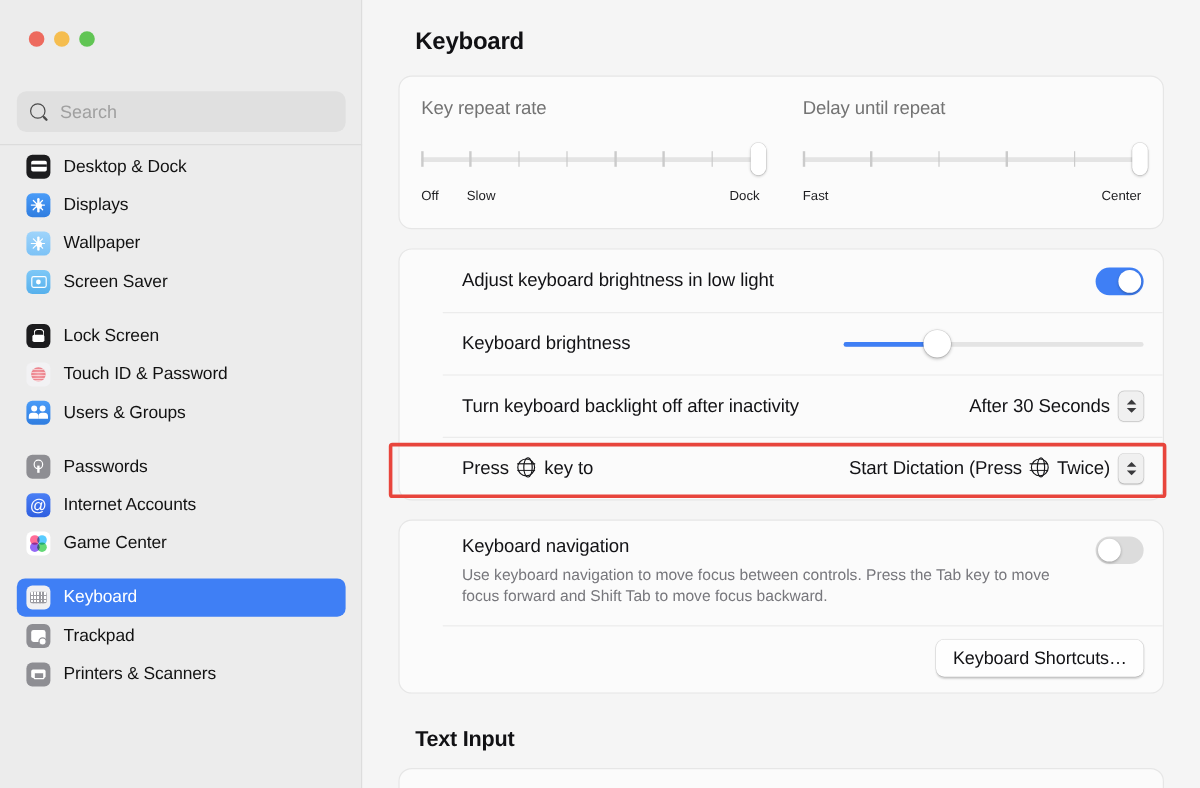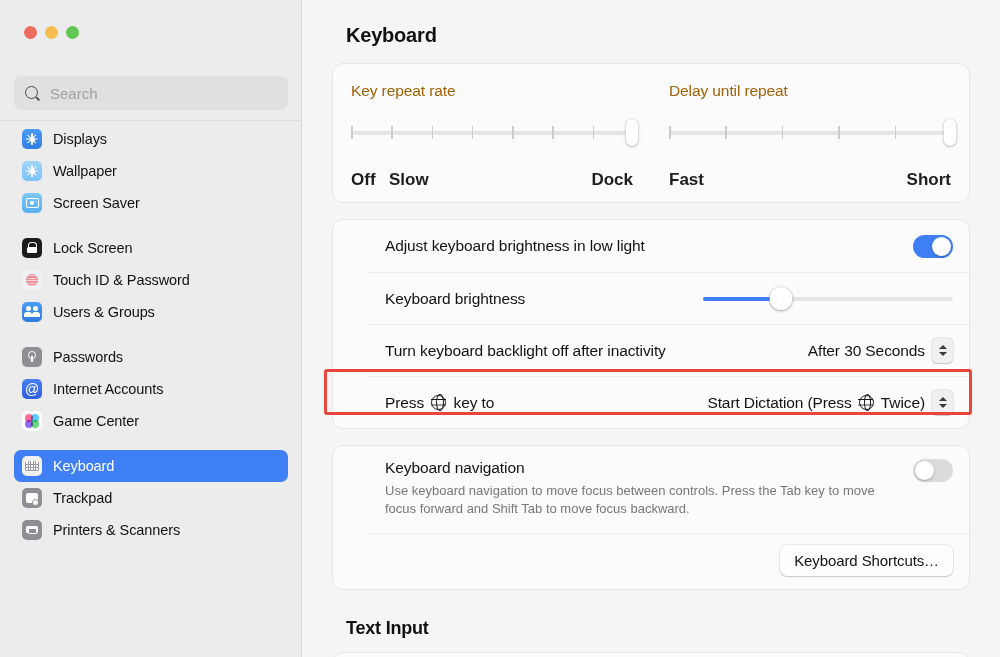--- a/index.html
+++ b/index.html
@@ -286,43 +286,43 @@
     font-size: 15.5px;
     color: #131316;
     letter-spacing: -0.1px;
   }
   .row .spacer { flex: 1; }
 
   
   #sliders-card { display: flex; padding: 18px 0 14px 0; }
   .slider-block { flex: 1; padding: 0 18px; }
   .slider-title {
-    font-size: 15.5px; color: #a16207; margin-bottom: 20px;
+    font-size: 15.5px; color: #737373; margin-bottom: 20px;
     letter-spacing: -0.1px;
   }
   .tick-slider { position: relative; height: 26px; }
   .tick-track {
     position: absolute; top: 11px; left: 0; right: 0;
     height: 3.5px; background: #e4e4e4; border-radius: 2px;
   }
   .tick {
     position: absolute; top: 6px; width: 1.5px; height: 13px;
     background: #cbcbcb;
   }
   .tick-thumb {
     position: absolute; top: -1px;
     width: 13px; height: 27px;
     background: #ffffff;
     border-radius: 7px;
     box-shadow: 0 0 0 .5px rgba(0,0,0,.13), 0 1px 2.5px rgba(0,0,0,.23);
     transform: translateX(-50%);
   }
   .slider-legend {
-    position: relative; height: 18px; margin-top: 24px;
-    font-size: 17px; color: #1d1d20; font-weight: bold;
+    position: relative; height: 18px; margin-top: 12px;
+    font-size: 11px; color: #1d1d20;
   }
   .slider-legend span { position: absolute; top: 0; white-space: nowrap; }
 
   
   .toggle {
     width: 40px; height: 23px; border-radius: 12px;
     position: relative; flex: 0 0 40px;
   }
   .toggle .knob {
     position: absolute; top: 2px; width: 19px; height: 19px;
@@ -461,20 +461,24 @@
 
     <div id="search-wrap">
       <span class="mag"></span>
       <input id="search-input" type="text" placeholder="Search" style="">
     </div>
 
     <div id="sidebar-divider"></div>
 
     <div id="sidebar-list">
 
+      <div class="nav-item">
+        <span class="ic ic-desktop"></span>
+        <span class="lbl">Desktop &amp; Dock</span>
+      </div>
       <div class="nav-item">
         <span class="ic ic-displays">
           <span class="sun">
               <i></i>
               <i></i>
               <i></i>
               <i></i>
             </span>
         </span>
         <span class="lbl">Displays</span>
@@ -593,21 +597,21 @@
           <div class="tick-track"></div>
           <div class="tick" style="left:0%"></div>
           <div class="tick" style="left:20%"></div>
           <div class="tick" style="left:40%"></div>
           <div class="tick" style="left:60%"></div>
           <div class="tick" style="left:80%"></div>
           <div class="tick-thumb" style="left:99.6%"></div>
         </div>
         <div class="slider-legend">
           <span style="left:0">Fast</span>
-          <span style="right:0">Short</span>
+          <span style="right:0">Center</span>
         </div>
       </div>
 
     </div>
 
     <div class="card">
 
       <div class="row">
         <span class="label">Adjust keyboard brightness in low light</span>
         <span class="spacer"></span>

